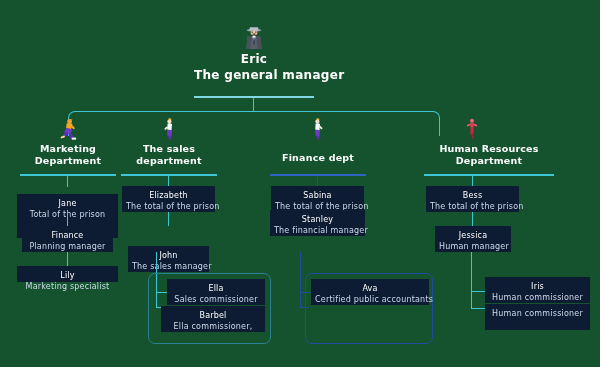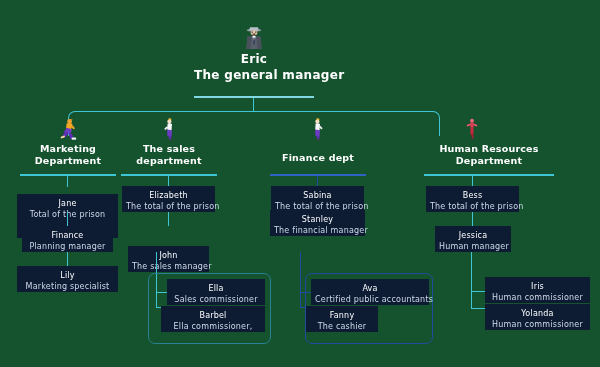--- a/index.html
+++ b/index.html
@@ -127,21 +127,21 @@
   <div class="node-box" style="left:17px; top:194px; width:101px; height:44px;">
     <span class="nm">Jane</span>
     <span class="rl">Total of the prison</span>
   </div>
   <div class="vline" style="left:67px; top:212px; height:14px; background:#3fc6d4;"></div>
   <div class="node-box" style="left:22px; top:226px; width:91px; height:26px;">
     <span class="nm">Finance</span>
     <span class="rl">Planning manager</span>
   </div>
   <div class="vline" style="left:67px; top:252px; height:14px; background:#3fc6d4;"></div>
-  <div class="node-box" style="left:17px; top:266px; width:101px; height:26px;">
+  <div class="node-box" style="left:17px; top:266px; width:101px; height:16px;">
     <span class="nm">Lily</span>
     <span class="rl">Marketing specialist</span>
   </div>
 
   <div class="vline" style="left:169px; top:122px; height:14px; background:#3fc6d4;"></div>
 
   <svg class="icon" style="left:159px; top:117px;" viewBox="0 0 22 24">
     <path d="M9.4 1.6 q2.2 -.8 3.4 .9 l-3.2 1.1 Z" fill="#f0b429"></path>
     <circle cx="10.4" cy="4.6" r="2.1" fill="#f6dfc0"></circle>
     <path d="M8.6 6.6 q2.6 -1.1 4.4 .5 l-.5 6.4 l-4.3 -.7 Z" fill="#f5f7fa"></path>
@@ -210,24 +210,20 @@
   </div>
 
   <div class="vline" style="left:300px; top:252px; height:55px; background:#1f4c9e;"></div>
   <div class="group-box" style="left:305px; top:273px; width:128px; height:71px; border-color:#1f4c9e;"></div>
   <div class="hline-thin" style="left:300px; top:292px; width:14px; background:#1f4c9e;"></div>
   <div class="node-box" style="left:311px; top:279px; width:118px; height:26px;">
     <span class="nm">Ava</span>
     <span class="rl">Certified public accountants</span>
   </div>
   <div class="hline-thin" style="left:300px; top:307px; width:9px; background:#1f4c9e;"></div>
-  <div class="node-box" style="left:306px; top:306px; width:72px; height:26px;">
-    <span class="nm">Fanny</span>
-    <span class="rl">The cashier</span>
-  </div>
 
   <div class="vline" style="left:439px; top:122px; height:14px; background:#3fc6d4;"></div>
 
   <svg class="icon" style="left:461px; top:117px;" viewBox="0 0 22 24">
     <circle cx="11" cy="3.6" r="1.9" fill="#f06a7a"></circle>
     <path d="M9.2 5.6 q1.8 -.9 3.6 0 l-.3 5.2 l-3 -.3 Z" fill="#e23b52"></path>
     <path d="M9.2 6.4 l-3.6 1.6 l.5 1.6 l3.4 -1.2 Z" fill="#e8566a"></path>
     <path d="M12.8 6.4 l3.6 1.6 l-.5 1.6 l-3.4 -1.2 Z" fill="#e8566a"></path>
     <path d="M9.4 10.4 l3.2 .3 l-.3 6.6 l-2.8 -.3 Z" fill="#c92a40"></path>
     <path d="M9.6 16.8 l2.8 .3 l.2 4.6 l-1.2 .1 Z" fill="#a81f33"></path>
@@ -252,17 +248,16 @@
   </div>
 
   <div class="vline" style="left:471px; top:252px; height:57px; background:#3fc6d4;"></div>
   <div class="hline-thin" style="left:471px; top:291px; width:15px; background:#3fc6d4;"></div>
   <div class="node-box" style="left:485px; top:277px; width:105px; height:26px;">
     <span class="nm">Iris</span>
     <span class="rl">Human commissioner</span>
   </div>
   <div class="hline-thin" style="left:471px; top:308px; width:15px; background:#3fc6d4;"></div>
   <div class="node-box" style="left:485px; top:304px; width:105px; height:26px;">
-    <span class="nm">Yolanda</span>
     <span class="rl">Human commissioner</span>
   </div>
 
 </div>
 
 </body></html>

